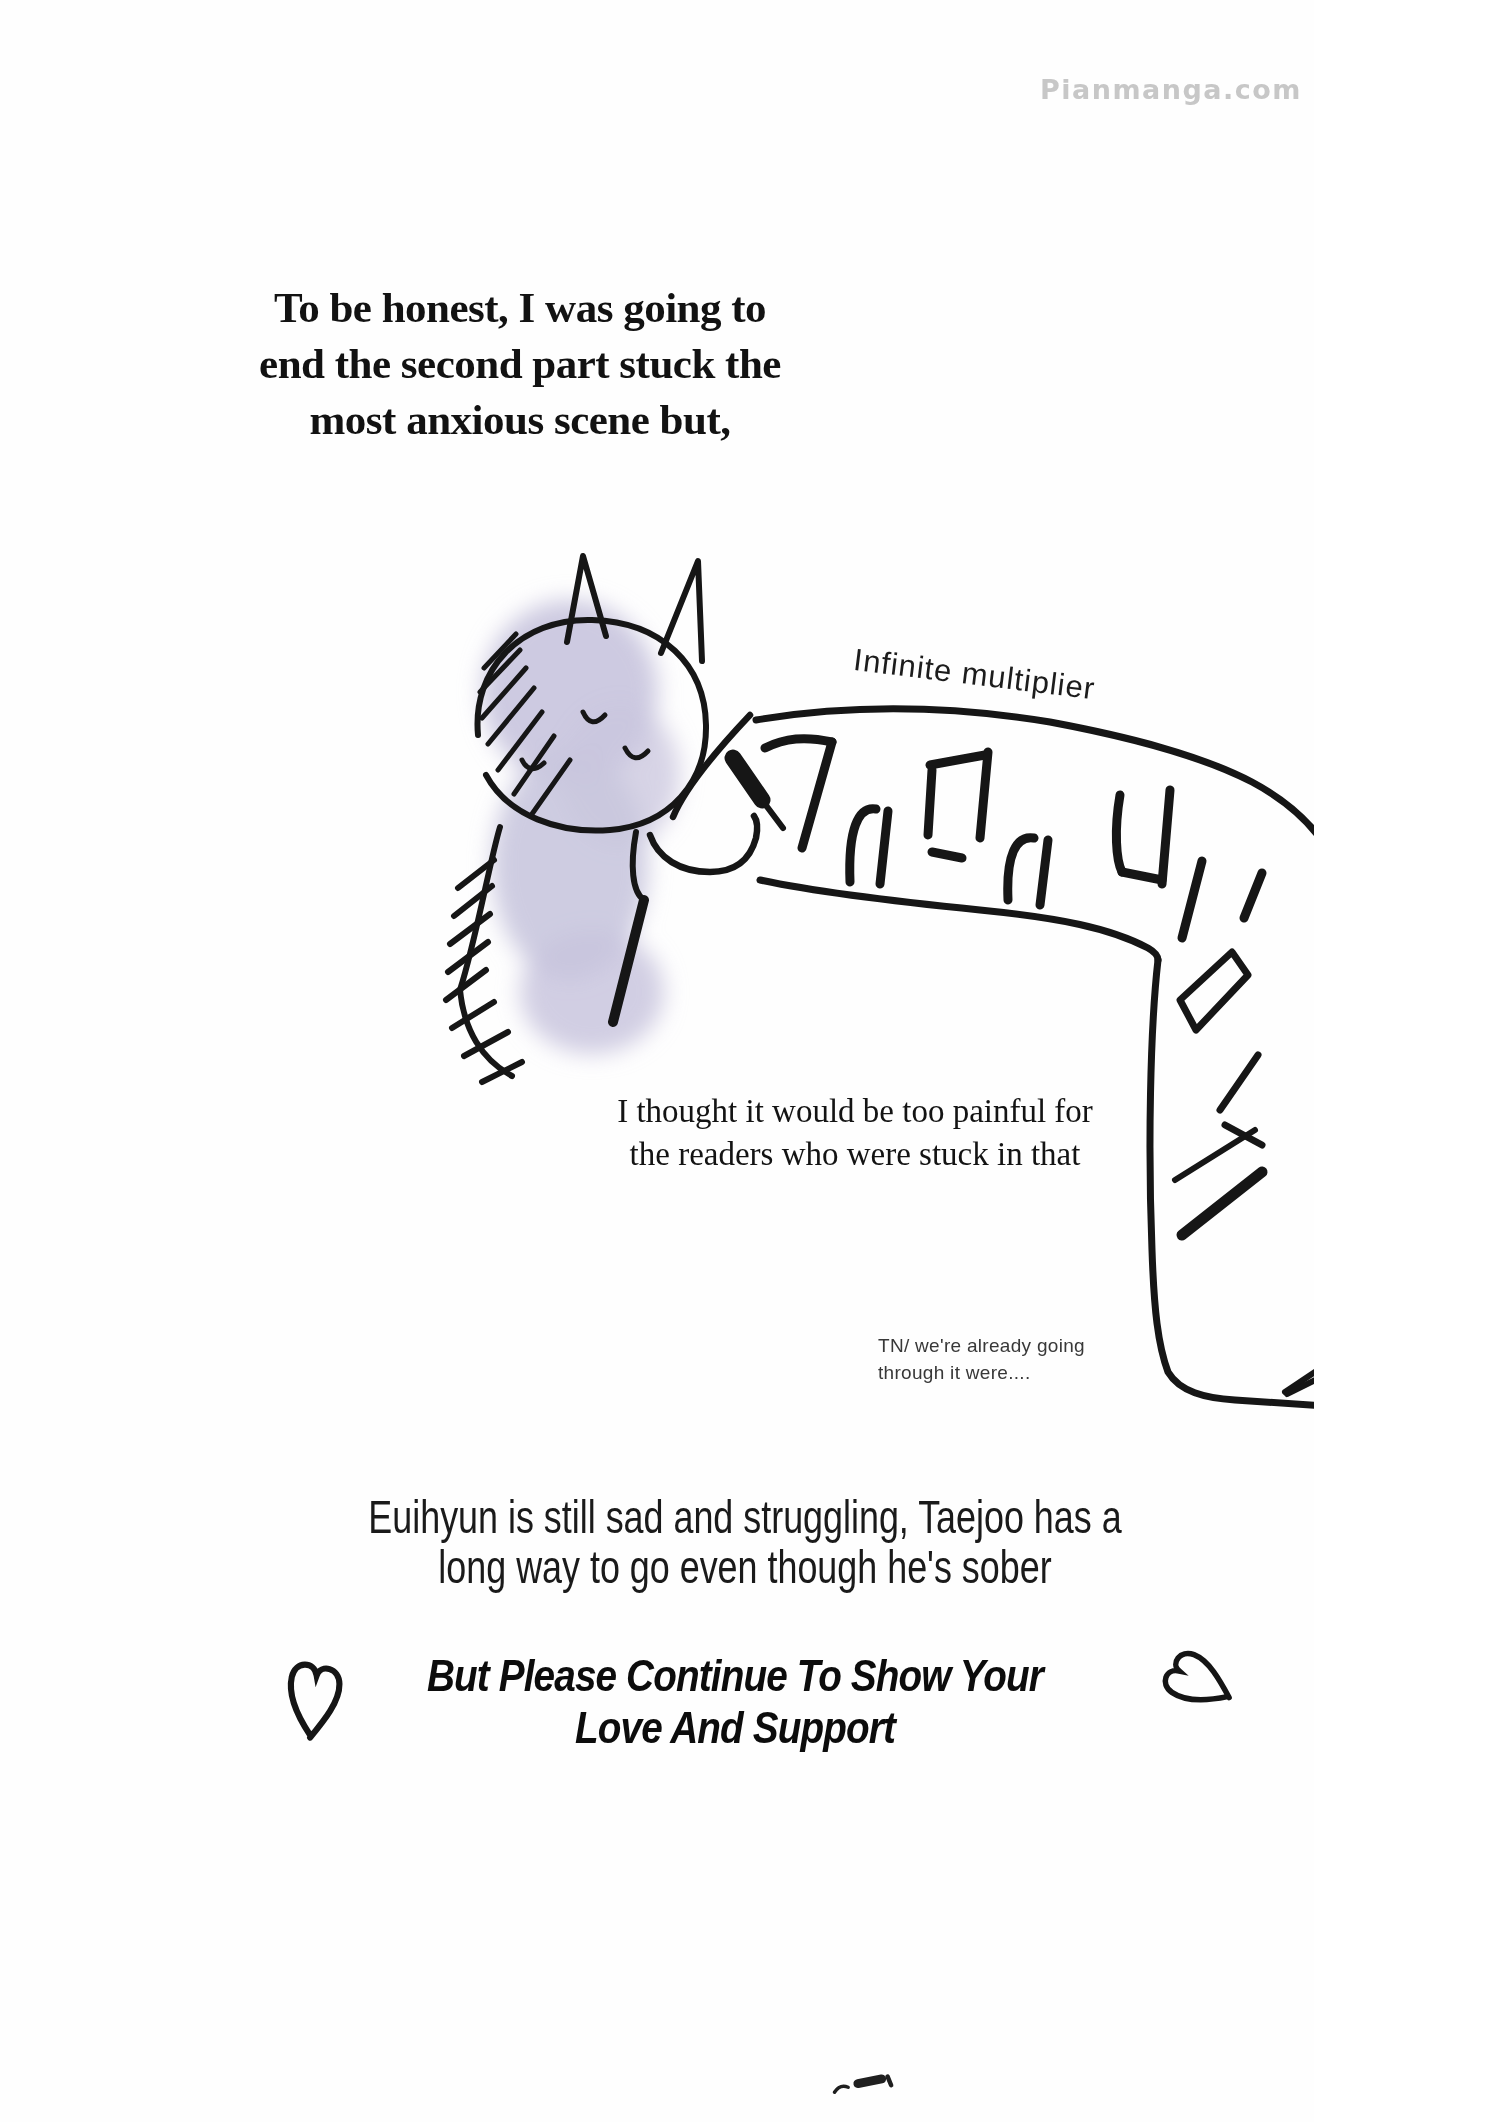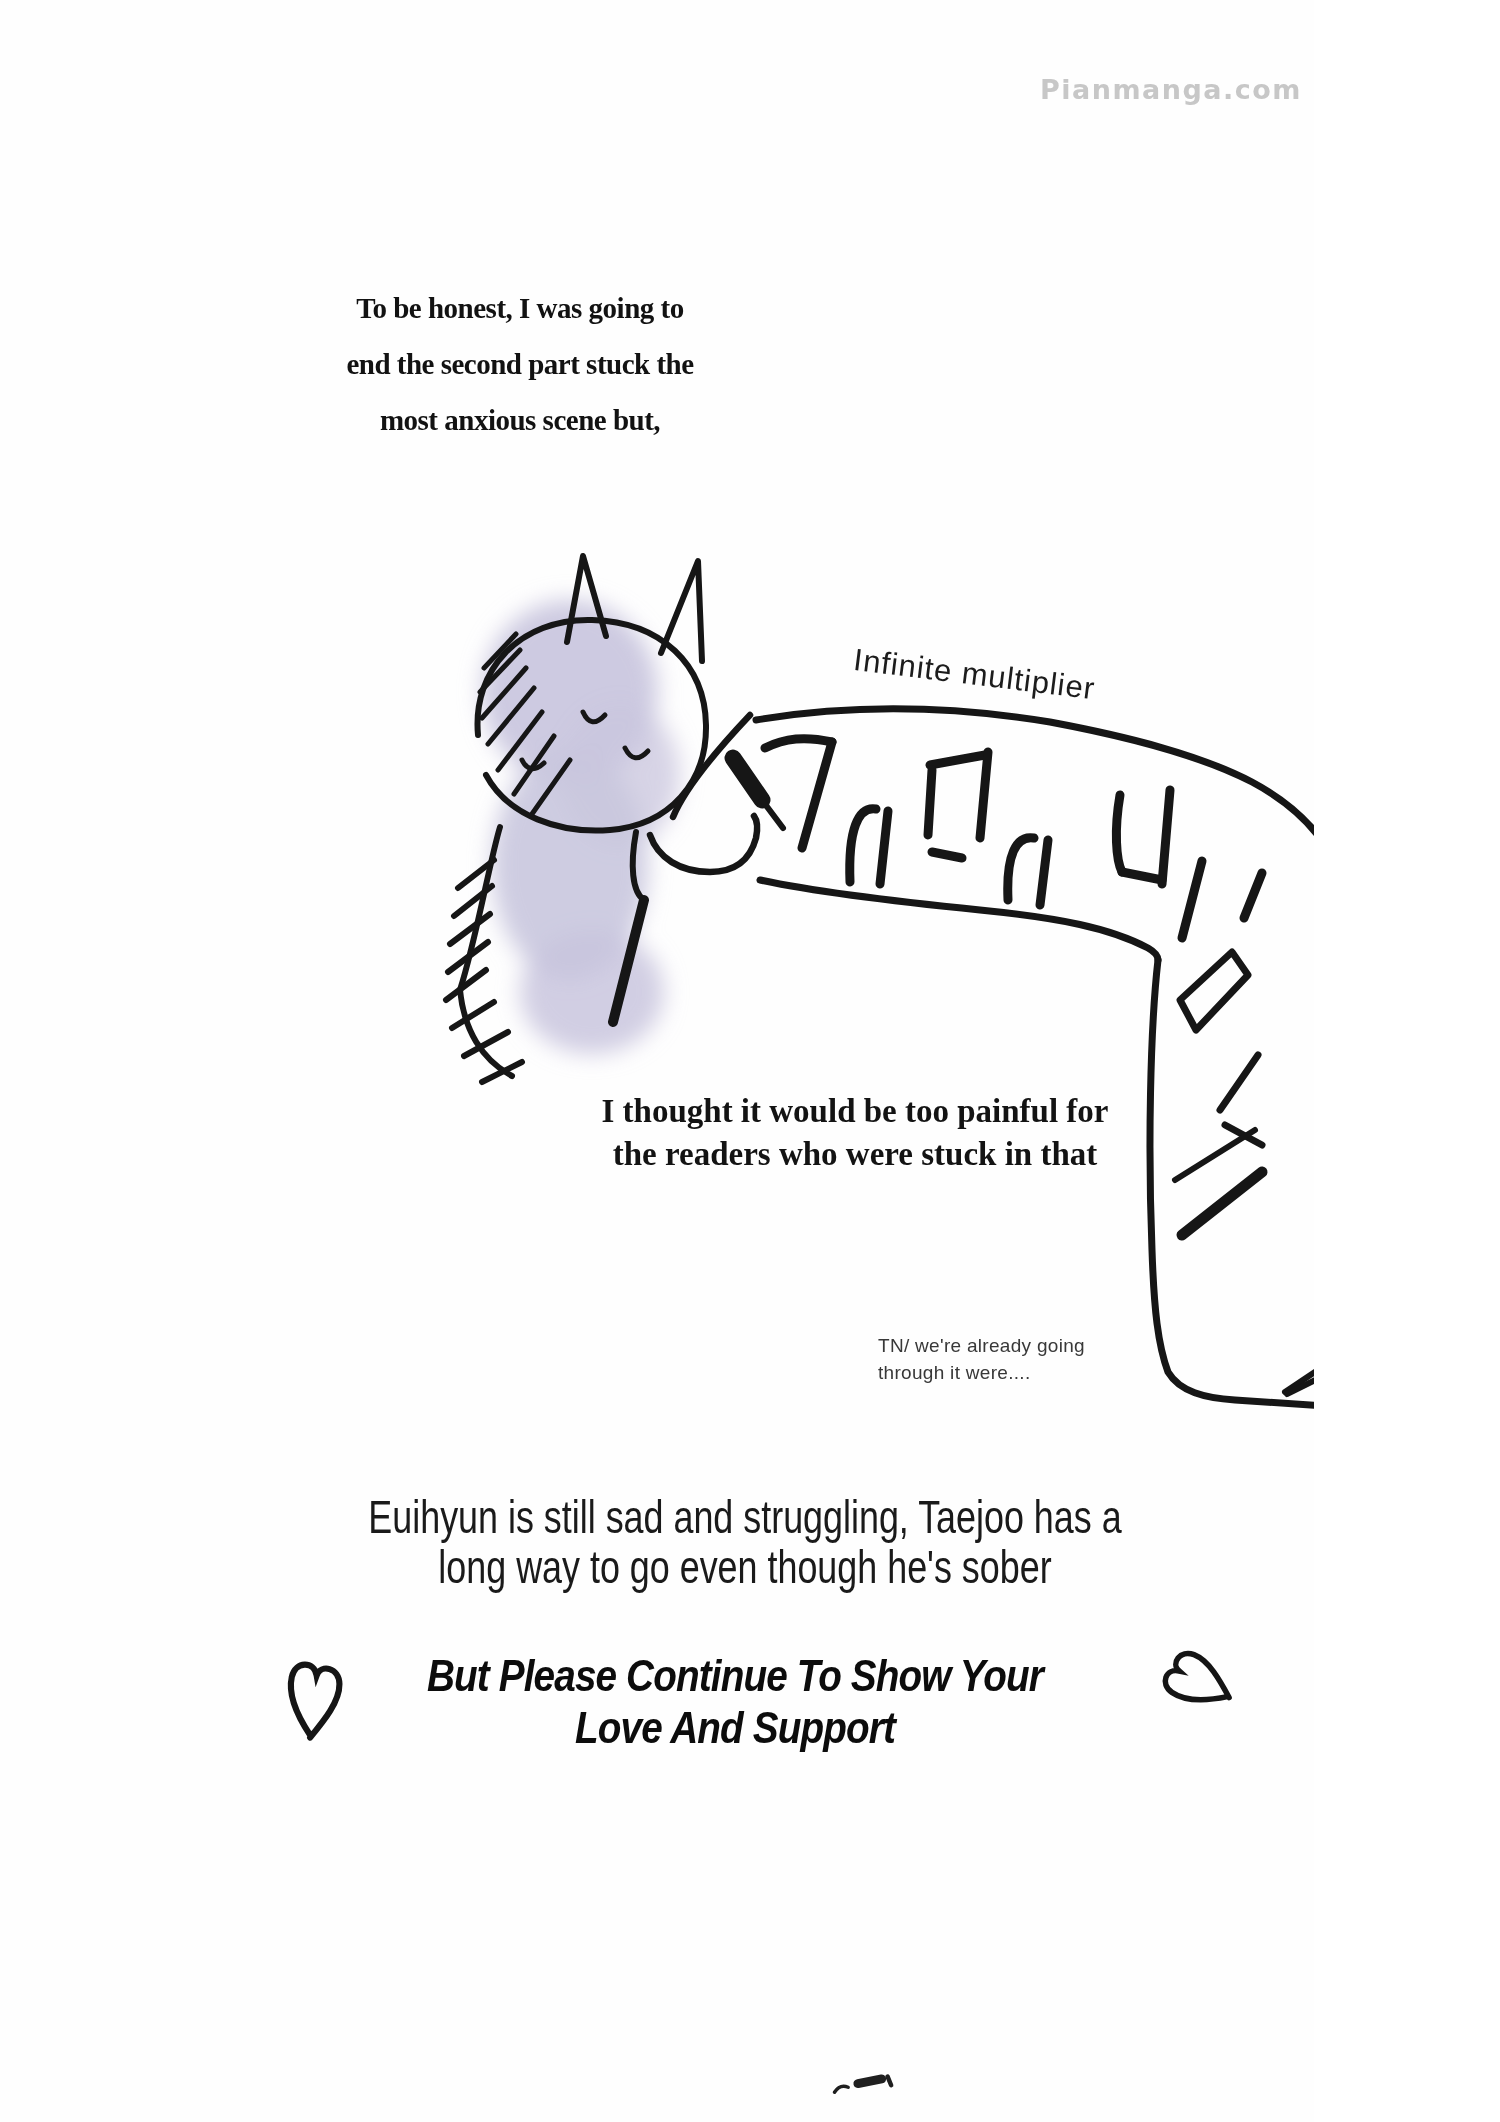--- a/index.html
+++ b/index.html
@@ -7,32 +7,32 @@
     position:relative;width:1314px;height:2122px;background:#fefefe;
     overflow:hidden;font-family:"Liberation Sans",sans-serif;color:#131313;
   }
   .watermark{
     position:absolute;top:74px;right:12px;
     font-family:"DejaVu Sans",sans-serif;font-weight:bold;
     font-size:27px;letter-spacing:1.5px;color:#c7c7c7;
   }
   .intro{
     position:absolute;top:280px;left:170px;width:700px;text-align:center;
-    font-family:"Liberation Serif",serif;font-weight:700;font-size:29px;
+    font-family:"Liberation Serif",serif;font-weight:700;font-size:43px;
     line-height:56px;color:#121212;letter-spacing:-0.5px;
   }
   .illustration{position:absolute;left:420px;top:520px;width:1010px;height:960px;}
   .caption{
     position:absolute;left:856px;top:642px;font-size:31px;color:#1c1c1c;
     letter-spacing:1px;transform:rotate(7deg);transform-origin:left top;
     font-family:"Liberation Sans",sans-serif;
   }
   .para{
     position:absolute;top:1090px;left:550px;width:610px;text-align:center;
-    font-family:"Liberation Serif",serif;font-weight:700;font-size:33px;
+    font-family:"Liberation Serif",serif;font-weight:400;font-size:33px;
     line-height:43px;color:#131313;
   }
   .tn{
     position:absolute;top:1332px;left:878px;width:274px;text-align:left;
     font-size:19px;line-height:27px;color:#383838;letter-spacing:0.3px;
   }
   .status{
     position:absolute;top:1492px;left:125px;width:1240px;text-align:center;
     font-size:46px;line-height:50px;color:#1a1a1a;font-weight:400;
     transform:scaleX(0.78);transform-origin:center top;

